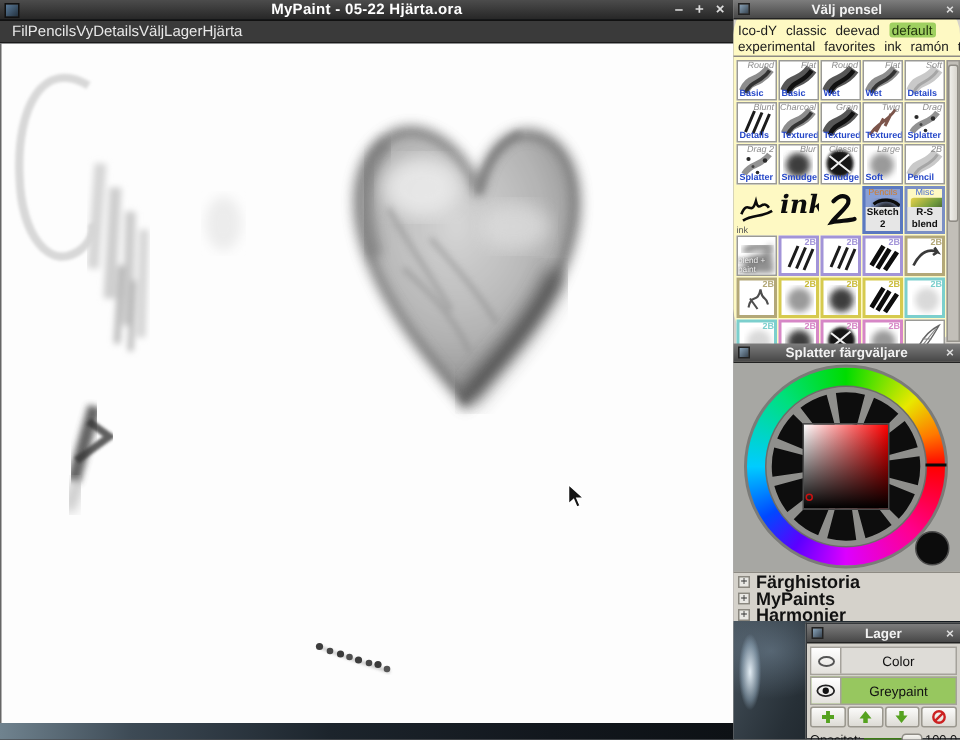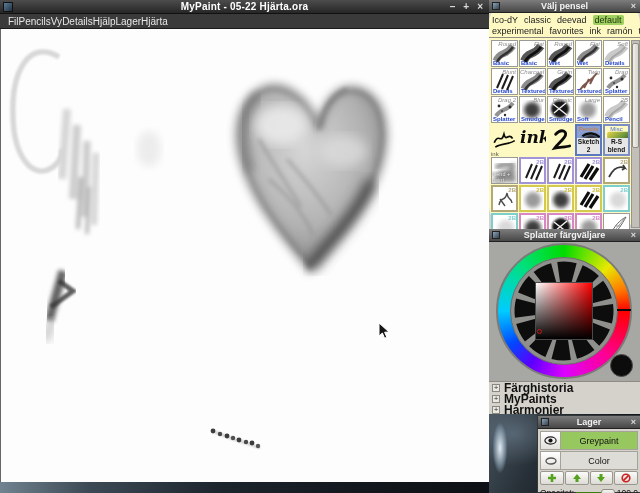--- a/index.html
+++ b/index.html
@@ -247,21 +247,21 @@
         <span>–</span>
         <span>+</span>
         <span>×</span>
       </span>
     </div>
     <div class="menubar">
       <span>Fil</span>
       <span>Pencils</span>
       <span>Vy</span>
       <span>Details</span>
-      <span>Hjälp</span>
+      <span>Välj</span>
       <span>Lager</span>
       <span>Hjärta</span>
     </div>
 
     <div id="canvas">
       <svg width="489" height="453" viewBox="0 0 489 453">
 
         <path d="M58,28 C28,10 10,42 12,88 C13,128 32,152 52,138 C60,132 62,124 60,120" stroke="#d8d8d8" stroke-width="5.5" fill="none" filter="url(#bl1)"></path>
 
         <g filter="url(#bl2)">
@@ -617,37 +617,37 @@
     </div>
 
     <div id="desk-bottom">
       <div id="layers-window">
         <div class="panel-titlebar">
           <span class="p-icon"></span>
           <span class="p-title">Lager</span>
           <span class="p-close">×</span>
         </div>
         <div id="layers-rows">
+          <div class="layer-row plain">
+            <span class="vis-btn">
+              <svg width="12" height="8" viewBox="0 0 12 8">
+                  <ellipse cx="6" cy="4" rx="5" ry="3" fill="none" stroke="#555" stroke-width="1.3"></ellipse>
+                </svg>
+            </span>
+            <span class="lname">Color</span>
+          </div>
           <div class="layer-row selected">
             <span class="vis-btn">
               <svg width="13" height="9" viewBox="0 0 13 9">
                   <ellipse cx="6.5" cy="4.5" rx="5.6" ry="3.6" fill="none" stroke="#222" stroke-width="1.2"></ellipse>
                   <circle cx="6.5" cy="4.5" r="2.1" fill="#111"></circle>
                 </svg>
             </span>
             <span class="lname">Greypaint</span>
           </div>
-          <div class="layer-row plain">
-            <span class="vis-btn">
-              <svg width="12" height="8" viewBox="0 0 12 8">
-                  <ellipse cx="6" cy="4" rx="5" ry="3" fill="none" stroke="#555" stroke-width="1.3"></ellipse>
-                </svg>
-            </span>
-            <span class="lname">Color</span>
-          </div>
         </div>
         <div id="layer-btns">
           <span class="lbtn">
             <svg width="10" height="10" viewBox="0 0 10 10">
                 <path d="M5,1 V9 M1,5 H9" stroke="#55a21f" stroke-width="2.6"></path>
               </svg>
           </span>
           <span class="lbtn">
             <svg width="10" height="10" viewBox="0 0 10 10">
                 <path d="M5,1 L9,6 H6.5 V9 H3.5 V6 H1 Z" fill="#55a21f"></path>

